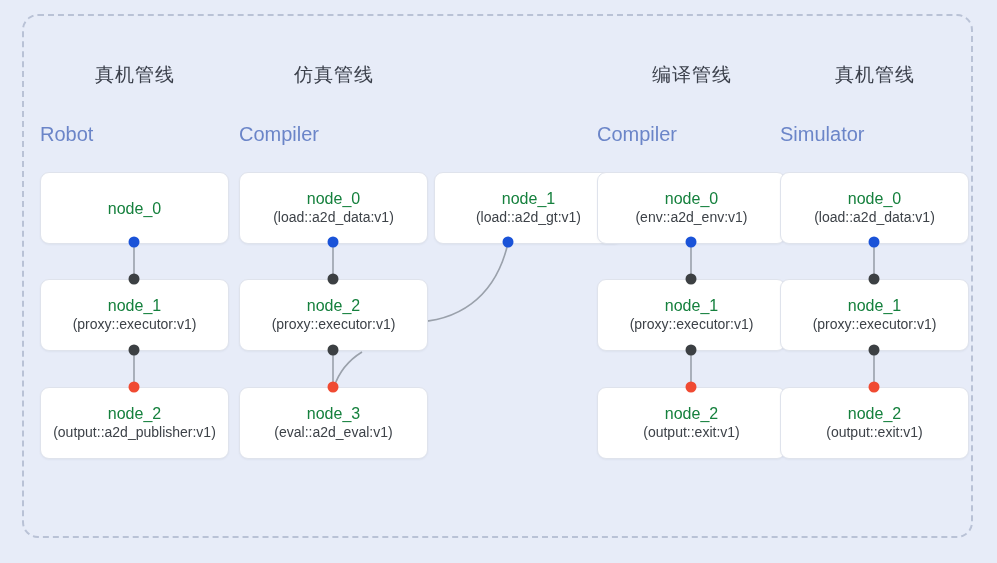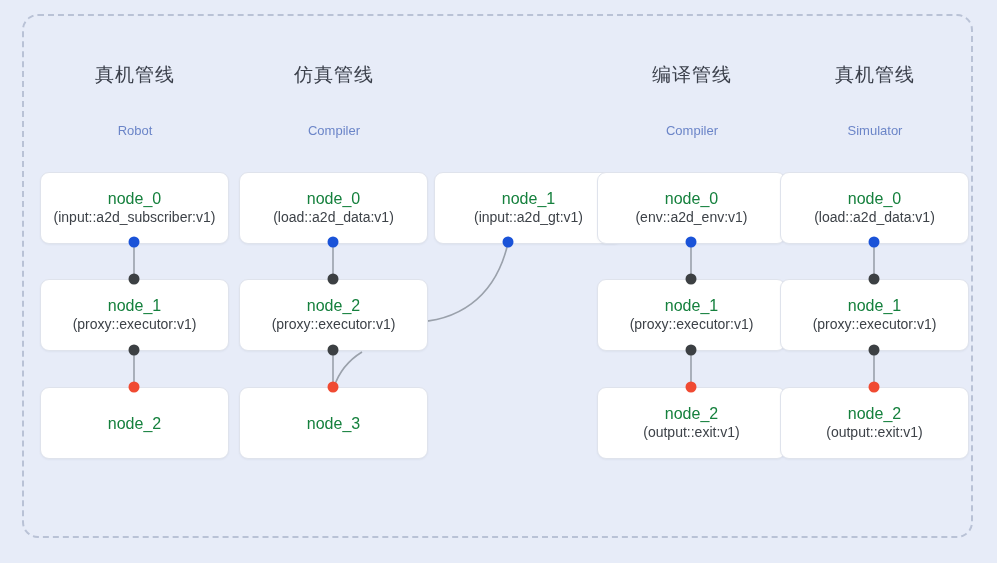--- a/index.html
+++ b/index.html
@@ -54,22 +54,22 @@
     color: #3a3f4a;
     letter-spacing: 1px;
     white-space: nowrap;
   }
 
   .col-title-en {
     position: absolute;
     top: 123px;
     left: 0;
     width: 190px;
-    text-align: center;
-    font-size: 13px;
+    text-align: left;
+    font-size: 20px;
     font-weight: normal;
     color: #6b85c8;
     white-space: nowrap;
   }
 
   
   .node {
     position: absolute;
     width: 189px;
     height: 72px;
@@ -143,47 +143,48 @@
       <line x1="874" y1="242" x2="874" y2="279" stroke="#9aa1ab"></line>
       <line x1="874" y1="350" x2="874" y2="387" stroke="#9aa1ab"></line>
     </svg>
 
   <div id="columns-layer">
       <div class="column" style="left: 40px;">
         <div class="col-title-cn">真机管线</div>
         <div class="col-title-en">Robot</div>
         <div class="node" style="top: 172px; left: 0px;">
           <div class="nname">node_0</div>
-          <div class="nspec">(input::a2d_subscriber:v1)</div>
         </div>
         <div class="node" style="top: 279px; left: 0px;">
           <div class="nname">node_1</div>
           <div class="nspec">(proxy::executor:v1)</div>
         </div>
         <div class="node" style="top: 387px; left: 0px;">
           <div class="nname">node_2</div>
+          <div class="nspec">(output::a2d_publisher:v1)</div>
         </div>
       </div>
       <div class="column" style="left: 239px;">
         <div class="col-title-cn">仿真管线</div>
         <div class="col-title-en">Compiler</div>
         <div class="node" style="top: 172px; left: 0px;">
           <div class="nname">node_0</div>
           <div class="nspec">(load::a2d_data:v1)</div>
         </div>
         <div class="node" style="top: 172px; left: 195px;">
           <div class="nname">node_1</div>
-          <div class="nspec">(input::a2d_gt:v1)</div>
+          <div class="nspec">(load::a2d_gt:v1)</div>
         </div>
         <div class="node" style="top: 279px; left: 0px;">
           <div class="nname">node_2</div>
           <div class="nspec">(proxy::executor:v1)</div>
         </div>
         <div class="node" style="top: 387px; left: 0px; text-align: center;">
           <div class="nname">node_3</div>
+          <div class="nspec">(eval::a2d_eval:v1)</div>
         </div>
       </div>
       <div class="column" style="left: 597px;">
         <div class="col-title-cn">编译管线</div>
         <div class="col-title-en">Compiler</div>
         <div class="node" style="top: 172px; left: 0px;">
           <div class="nname">node_0</div>
           <div class="nspec">(env::a2d_env:v1)</div>
         </div>
         <div class="node" style="top: 279px; left: 0px;">

